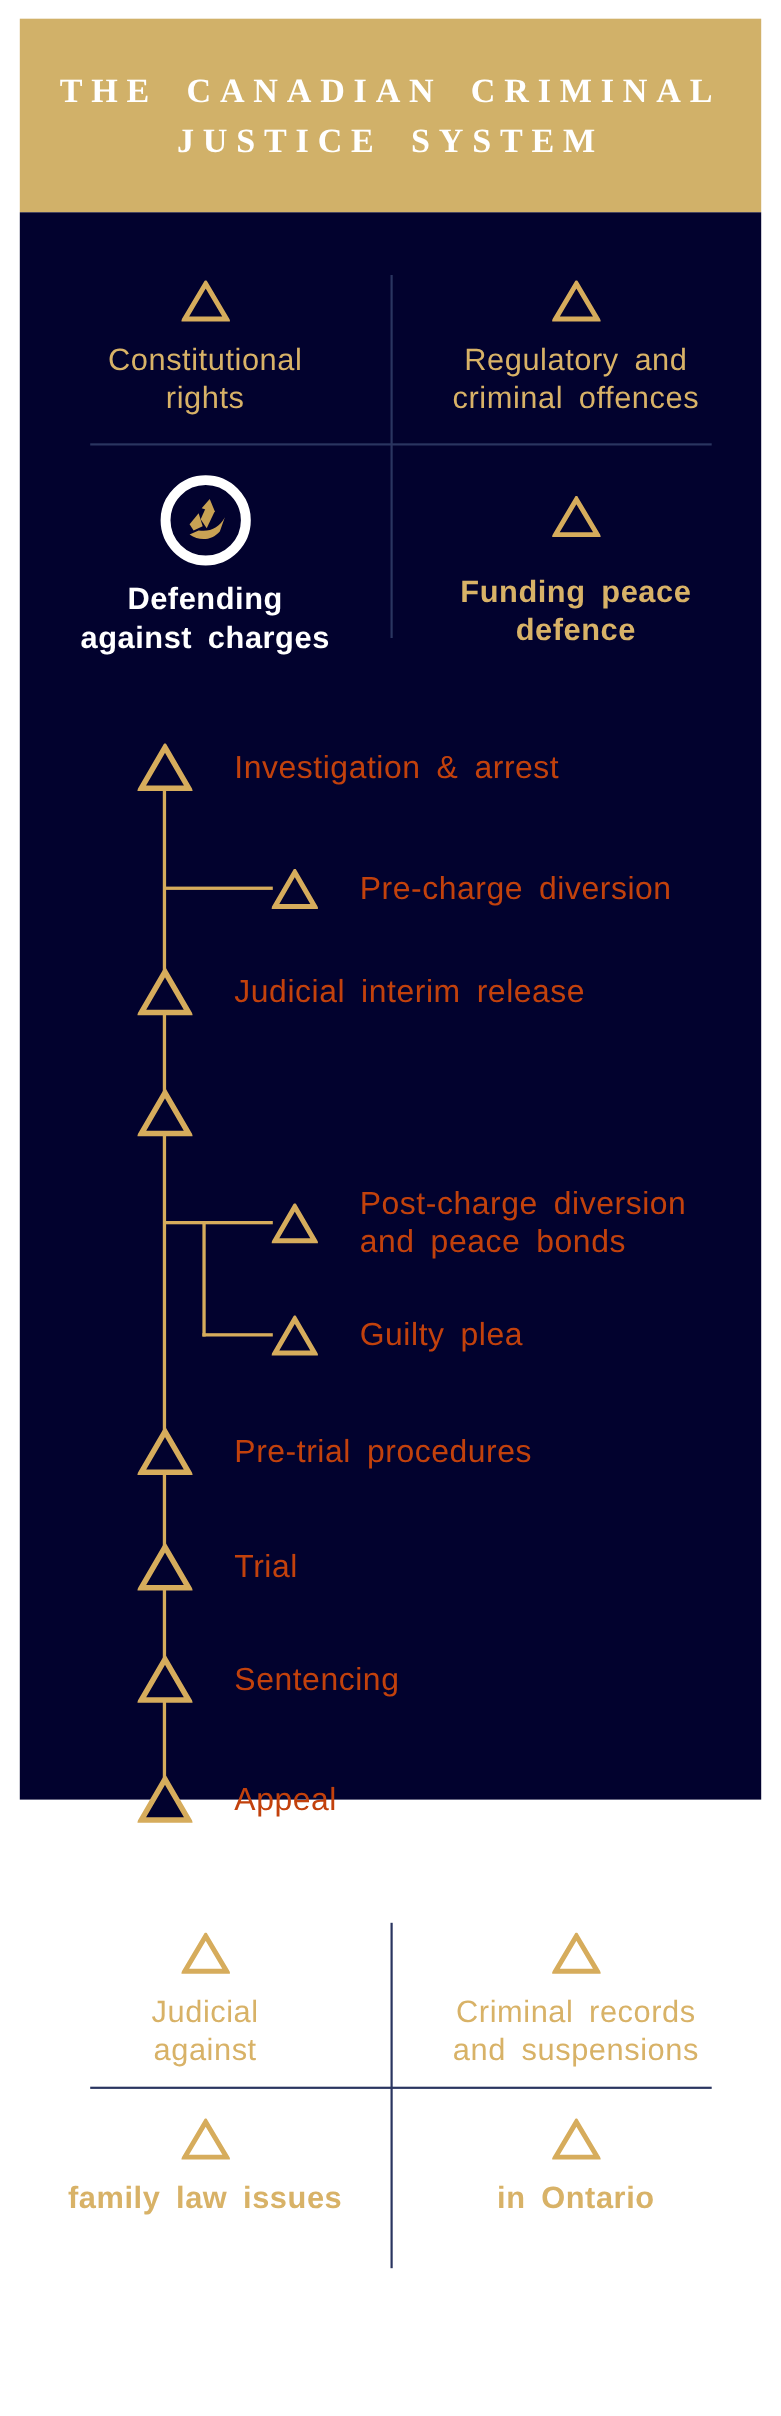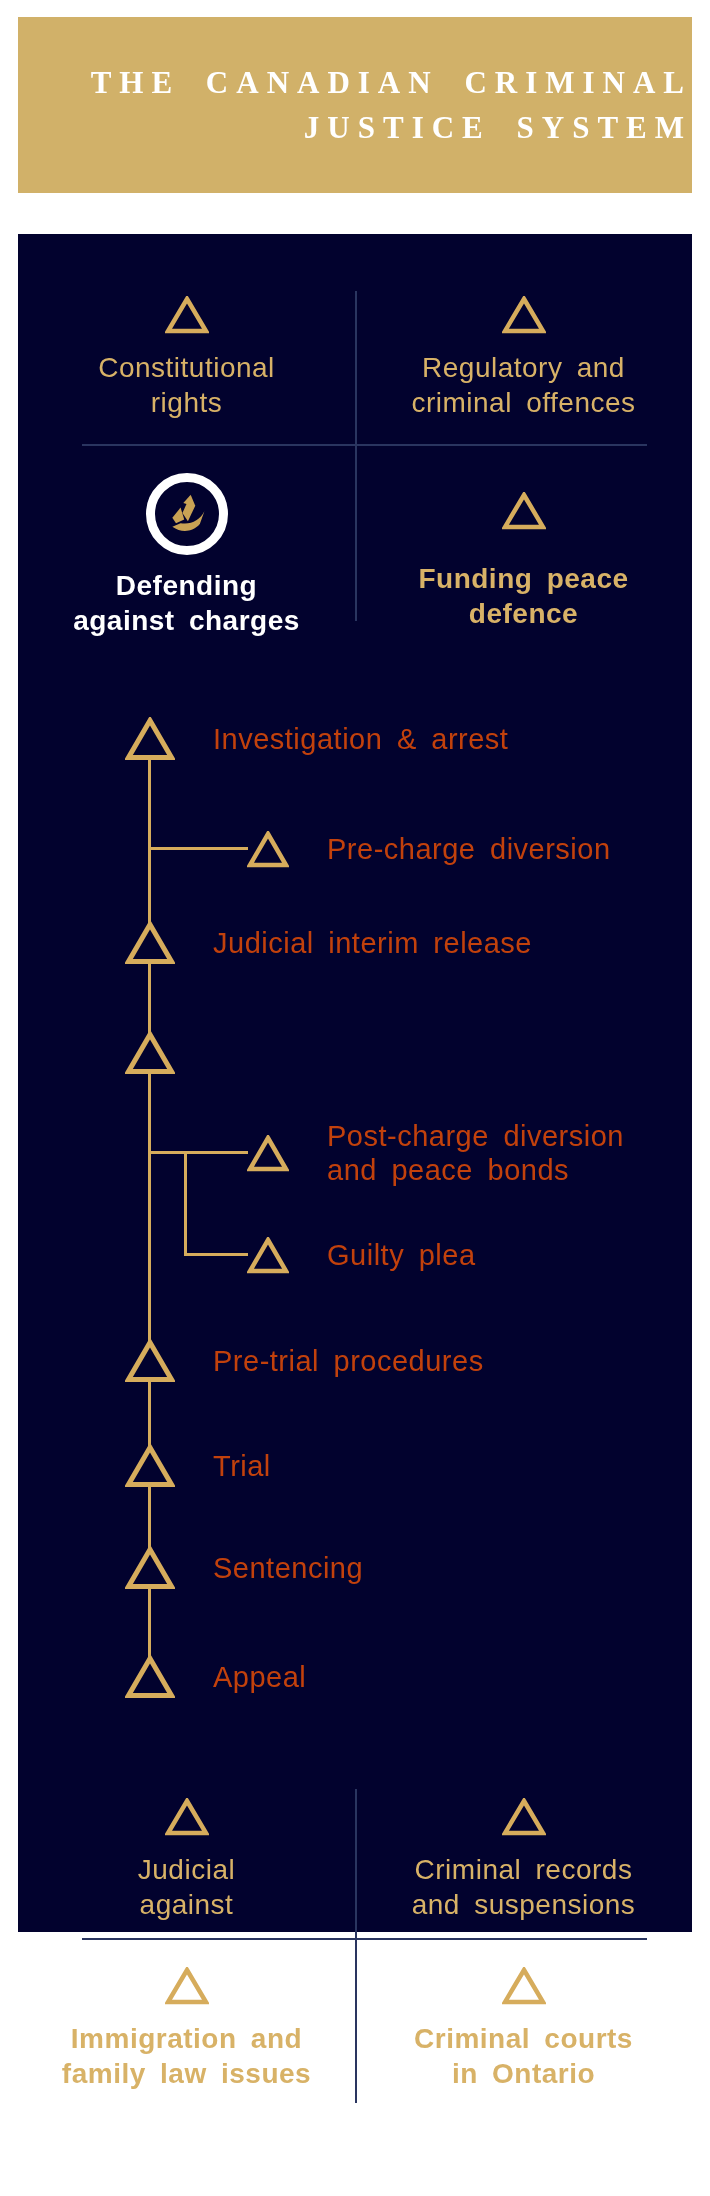--- a/index.html
+++ b/index.html
@@ -1,24 +1,24 @@
 <!DOCTYPE html>
 <html><head>
 <meta charset="utf-8">
 <style>
   html,body{margin:0;padding:0;background:#ffffff;}
   .page{position:relative;width:710px;height:2196px;background:#ffffff;overflow:hidden;
         font-family:"Liberation Sans", sans-serif;}
   
   .gold-band{position:absolute;left:18px;top:17px;width:674px;height:176px;background:#d1b169;
-             display:flex;flex-direction:column;align-items:flex-end;justify-content:center;}
+             display:flex;flex-direction:column;align-items:center;justify-content:center;}
   .gold-band .title-line{font-family:"Liberation Serif", serif;font-weight:700;color:#ffffff;
              font-size:31px;line-height:45px;letter-spacing:8px;word-spacing:10px;white-space:nowrap;}
   
-  .navy{position:absolute;left:18px;top:193px;width:674px;height:1698px;background:#02022e;margin-top:41px;}
+  .navy{position:absolute;left:18px;top:193px;width:674px;height:1443px;background:#02022e;}
   .divider{position:absolute;background:#2a3560;}
   
   .grid{position:absolute;left:0;width:674px;display:grid;grid-template-columns:1fr 1fr;}
   .grid.top{top:45px;grid-template-rows:176px 176px;}
   .grid.bottom{top:1547px;grid-template-rows:165px 165px;}
   .cell{display:flex;flex-direction:column;align-items:center;justify-content:flex-start;
         padding-top:14px;gap:13px;cursor:pointer;}
   .cell.row2{padding-top:18px;font-weight:bold;}
   .icon-slot{display:flex;align-items:center;justify-content:center;height:44px;}
   .icon-slot.tall{height:84px;}
@@ -211,32 +211,30 @@
         </div>
       </div>
 
       <div class="cell row2">
         <div class="icon-slot">
           <svg width="44" height="38" viewBox="0 0 44 38">
               <polygon points="22,3 41,35 3,35" fill="none" stroke="#d6ac5c" stroke-width="4.5"></polygon>
             </svg>
         </div>
         <div class="label">
-          <span>Immigration and</span>
           <span>family law issues</span>
         </div>
       </div>
 
       <div class="cell row2">
         <div class="icon-slot">
           <svg width="44" height="38" viewBox="0 0 44 38">
               <polygon points="22,3 41,35 3,35" fill="none" stroke="#d6ac5c" stroke-width="4.5"></polygon>
             </svg>
         </div>
         <div class="label">
-          <span>Criminal courts</span>
           <span>in Ontario</span>
         </div>
       </div>
     </div>
 
   </div>
 </div>
 
 </body></html>

